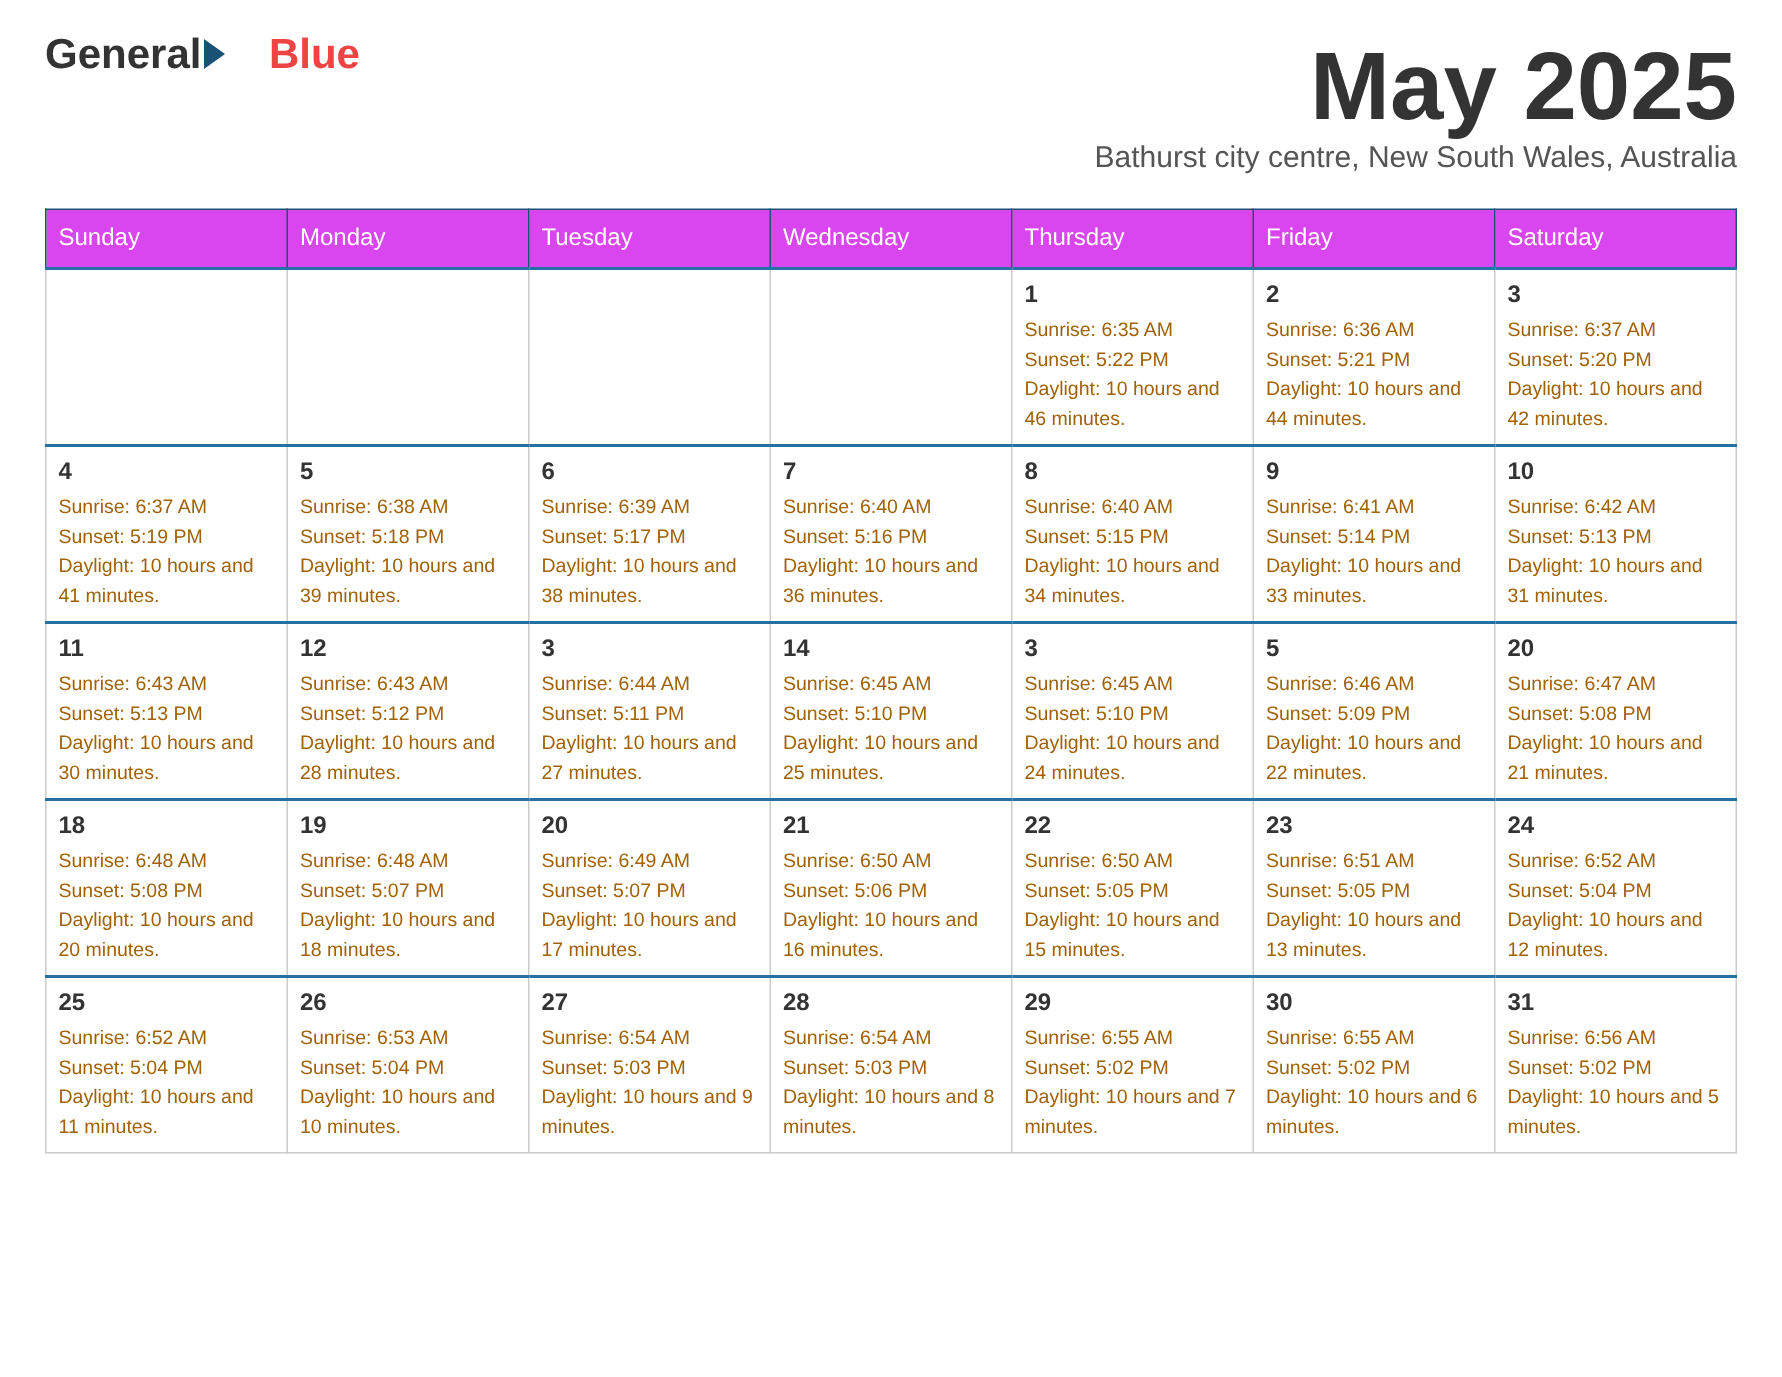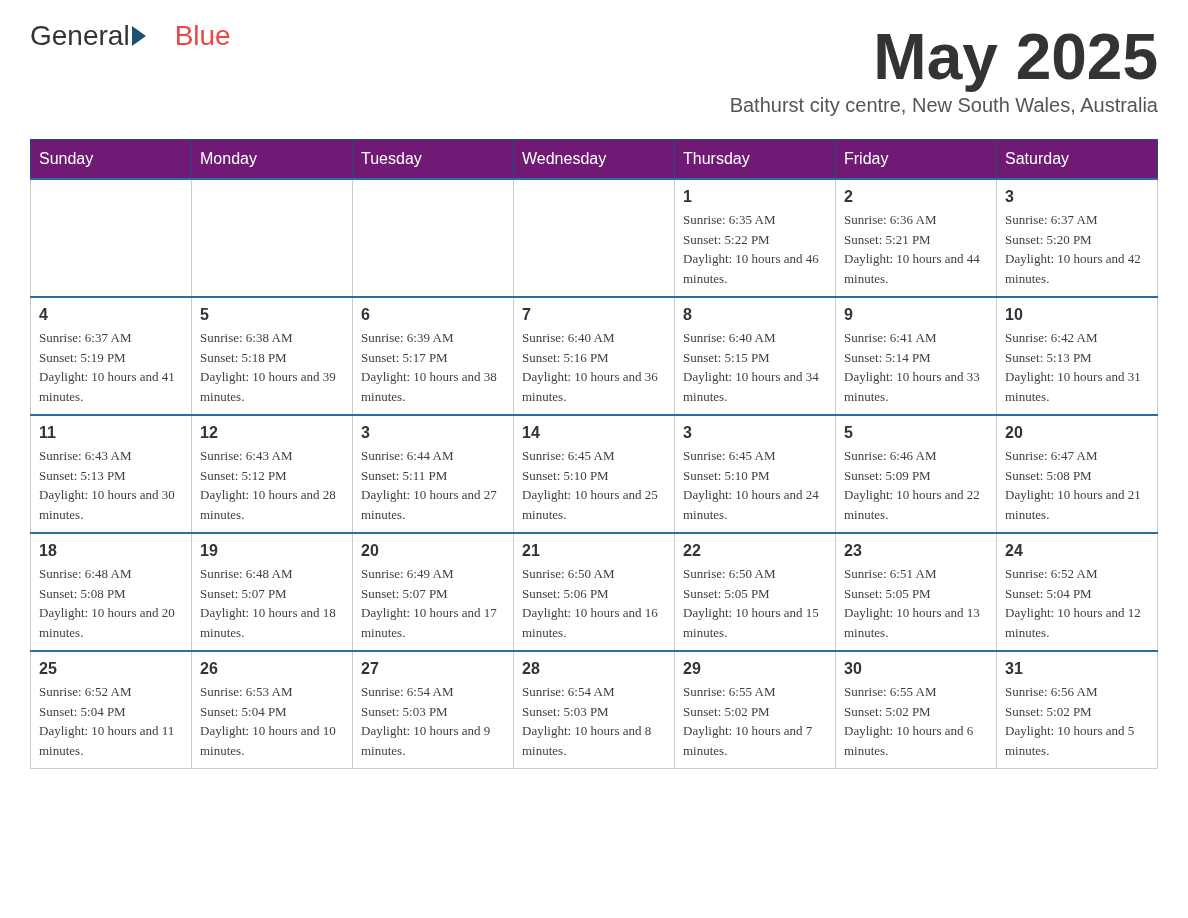--- a/index.html
+++ b/index.html
@@ -19,21 +19,21 @@
     }
     .logo {
       display: flex;
       flex-direction: column;
       align-items: flex-start;
     }
     .logo-text {
       display: flex;
       align-items: center;
       font-size: 28px;
-      font-weight: normal;
+      font-weight: bold;
       color: #333;
     }
     .logo-general { color: #333; }
     .logo-arrow {
       width: 0;
       height: 0;
       border-left: 14px solid #1a5276;
       border-top: 10px solid transparent;
       border-bottom: 10px solid transparent;
       margin: 0 2px;
@@ -50,21 +50,21 @@
       font-size: 20px;
       color: #555;
       margin-bottom: 14px;
     }
     .calendar {
       width: 100%;
       border-collapse: collapse;
       border: 1px solid #ccc;
     }
     .calendar th {
-      background-color: #701a75;
+      background-color: #d946ef;
       color: #fff;
       padding: 10px 8px;
       text-align: left;
       font-size: 16px;
       font-weight: normal;
       border: 1px solid #1a5276;
     }
     .calendar td {
       vertical-align: top;
       padding: 8px;
@@ -76,23 +76,22 @@
       border-top: 2px solid #2471a3;
     }
     .day-number {
       font-size: 16px;
       font-weight: bold;
       color: #333;
       margin-bottom: 4px;
     }
     .day-info {
       font-size: 13px;
-      color: #404040;
+      color: #a16207;
       line-height: 1.5;
-      font-family: Liberation Serif, serif;
     }
     .empty-cell {
       background: #fff;
     }
   </style>
 </head>
 <body>
 
 <div class="header">
   <div class="logo">

